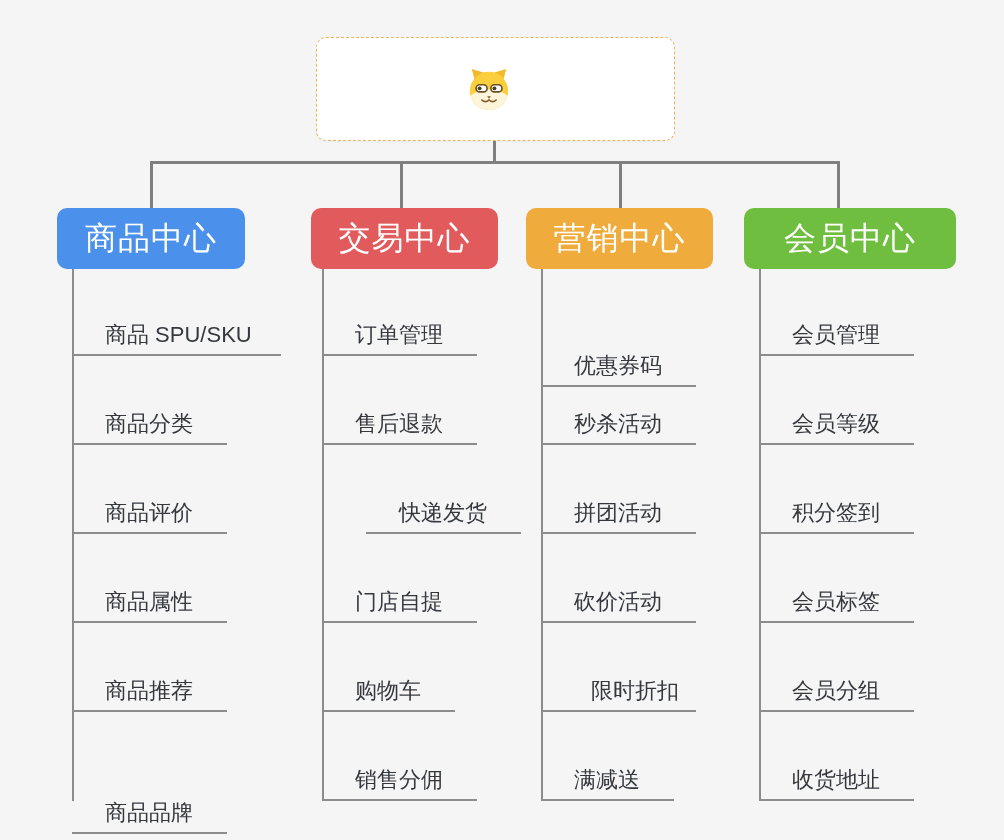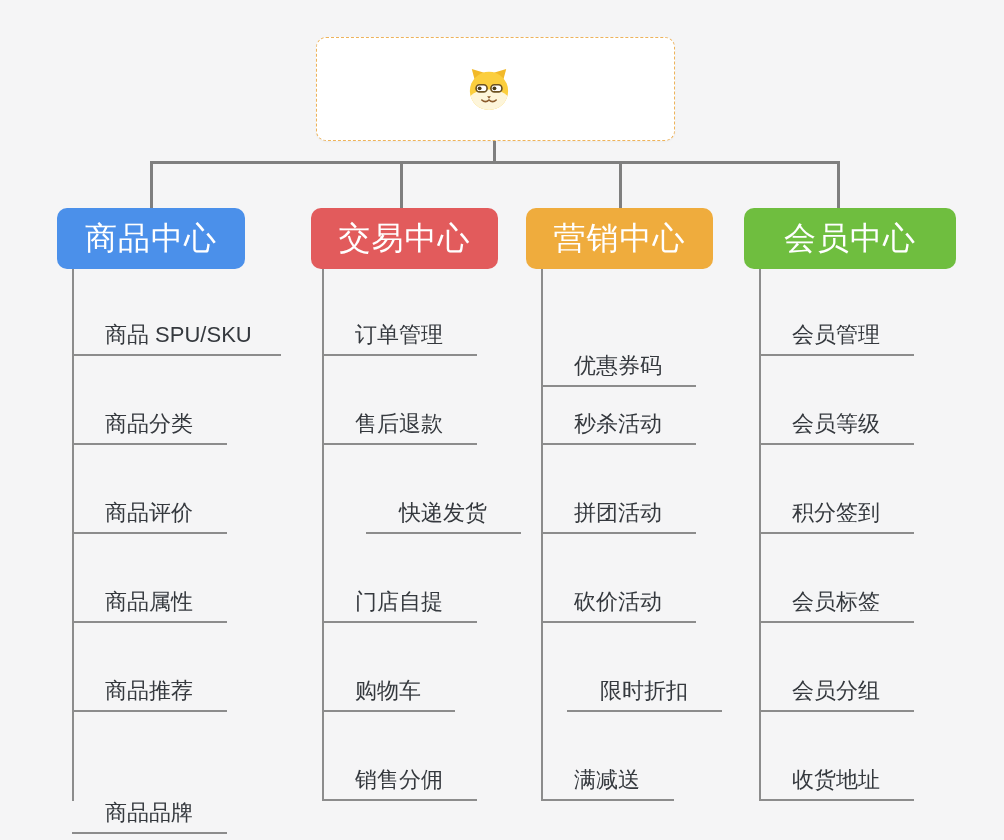--- a/index.html
+++ b/index.html
@@ -156,21 +156,21 @@
       </div>
       <div class="leaf" style="left: 541px; top: 403px; width: 155px;">
         <span>秒杀活动</span>
       </div>
       <div class="leaf" style="left: 541px; top: 492px; width: 155px;">
         <span>拼团活动</span>
       </div>
       <div class="leaf" style="left: 541px; top: 581px; width: 155px;">
         <span>砍价活动</span>
       </div>
-      <div class="leaf" style="left: 567px; top: 670px; width: 155px;">
+      <div class="leaf" style="left: 541px; top: 670px; width: 155px; justify-content: center;">
         <span>限时折扣</span>
       </div>
       <div class="leaf" style="left: 541px; top: 759px; width: 133px;">
         <span>满减送</span>
       </div>
       <div class="vline" style="left: 836.5px; top: 161px; width: 3px; height: 47px;"></div>
       <div class="branch-box" style="left: 744px; width: 212px; background: rgb(111, 190, 63);">会员中心</div>
       <div class="spine" style="left: 759px; top: 269px; height: 532px;"></div>
       <div class="leaf" style="left: 759px; top: 314px; width: 155px;">
         <span>会员管理</span>

